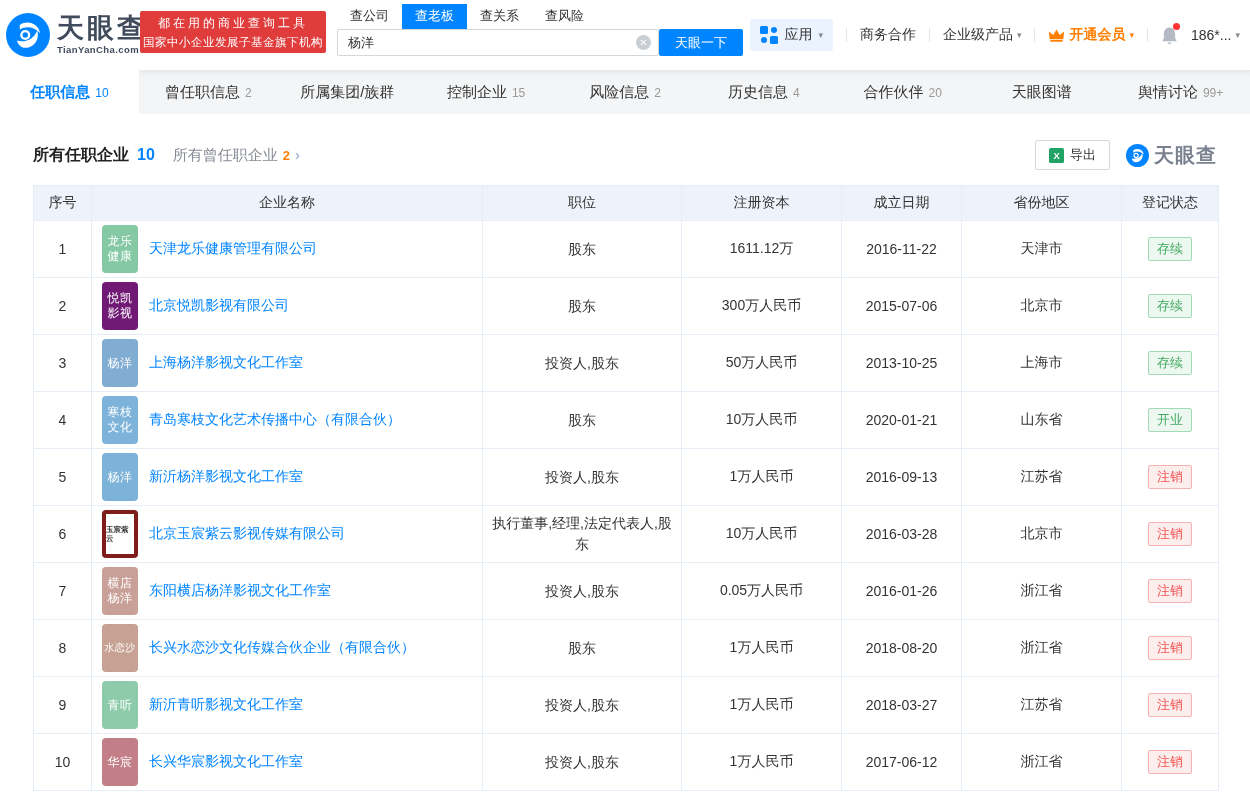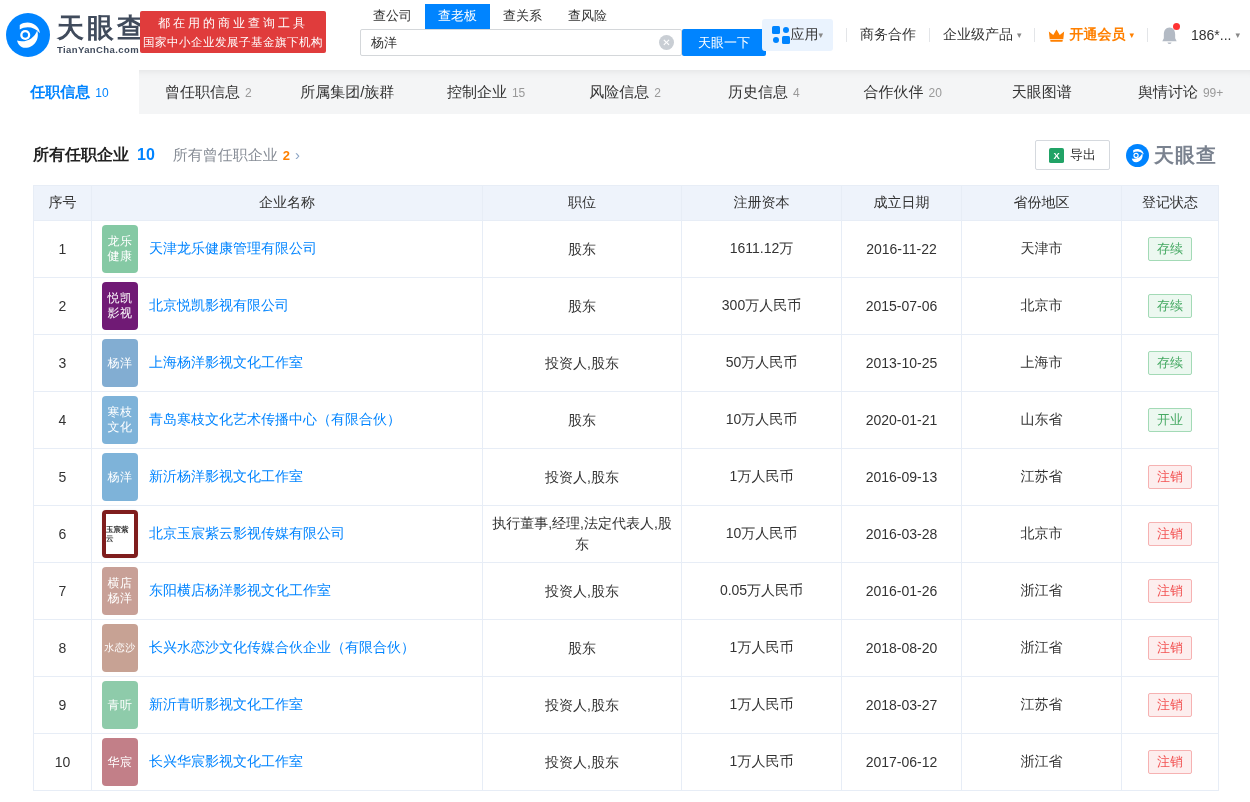--- a/index.html
+++ b/index.html
@@ -11,35 +11,35 @@
   
   .header { position:relative; height:70px; background:#fff; }
   .logo { position:absolute; left:6px; top:13px; display:flex; align-items:center; gap:7px; }
   .logo-circle { width:44px; height:44px; }
   .logo-txt-main { font-size:27px; font-weight:bold; color:#404b5c; letter-spacing:3px; line-height:1; }
   .logo-txt-sub { font-size:9.5px; font-weight:bold; color:#404b5c; letter-spacing:.4px; margin-top:2px; }
   .promo { position:absolute; left:140px; top:11px; width:186px; height:42px; background:#e03c3c;
     color:#fff; border-radius:2px; display:flex; flex-direction:column; justify-content:center; align-items:center;text-align:center; }
   .promo-l1 { font-size:12px; letter-spacing:3px; white-space:nowrap; }
   .promo-l2 { font-size:11.5px; letter-spacing:.5px; white-space:nowrap; margin-top:3px; }
-  .search-wrap { position:absolute; left:360px; top:4px; }
+  .search-wrap { position:absolute; left:337px; top:4px; }
   .stabs { display:flex; }
   .stab { font-size:13px; color:#333; padding:3px 13px 4px; cursor:pointer; }
   .stab.active { background:#0084ff; color:#fff; }
   .sbox { display:flex; align-items:center; }
   .sinput-wrap { position:relative; width:322px; }
   .sinput { width:322px; height:27px; border:1px solid #d4d7da; border-radius:2px; font-size:13px;
     padding:0 30px 0 10px; color:#333; outline:none; font-family:inherit; }
   .clear-ic { position:absolute; right:8px; top:6px; width:15px; height:15px; background:#c9ced4;
     border-radius:50%; color:#fff; font-size:10px; line-height:15px; text-align:center; cursor:pointer; }
   .sbtn { height:27px; padding:0 16px; background:#0084ff; color:#fff; border:none;
     border-radius:2px; font-size:13px; cursor:pointer; font-family:inherit; }
   .hnav { position:absolute; right:10px; top:0; height:70px; display:flex; align-items:center; gap:13px; }
   .hdivider { width:1px; height:14px; background:#e3e5e8; }
-  .apps-pill { display:flex; align-items:center; background:#eaf3fe; border-radius:3px;
+  .apps-pill { display:flex; align-items:center; gap:6px; background:#eaf3fe; border-radius:3px;
     padding:7px 10px; cursor:pointer; }
   .apps-grid { display:grid; grid-template-columns:8px 8px; grid-template-rows:8px 8px; gap:2px; }
   .apps-grid i { background:#0084ff; border-radius:1.5px; display:block; }
   .apps-grid i:nth-child(2), .apps-grid i:nth-child(3) { width:6px; height:6px; margin:auto; border-radius:50%; }
   .hitem { font-size:14px; color:#333; display:flex; align-items:center; gap:4px; cursor:pointer; white-space:nowrap; }
   .caret { font-size:9px; color:#888; }
   .vip { color:#ff8000; font-weight:bold; }
   .vip .caret { color:#ff8000; }
   .bell-wrap { position:relative; cursor:pointer; display:flex; align-items:center; }
   .bell-dot { position:absolute; right:-2px; top:-3px; width:7px; height:7px; background:#f33; border-radius:50%; }

